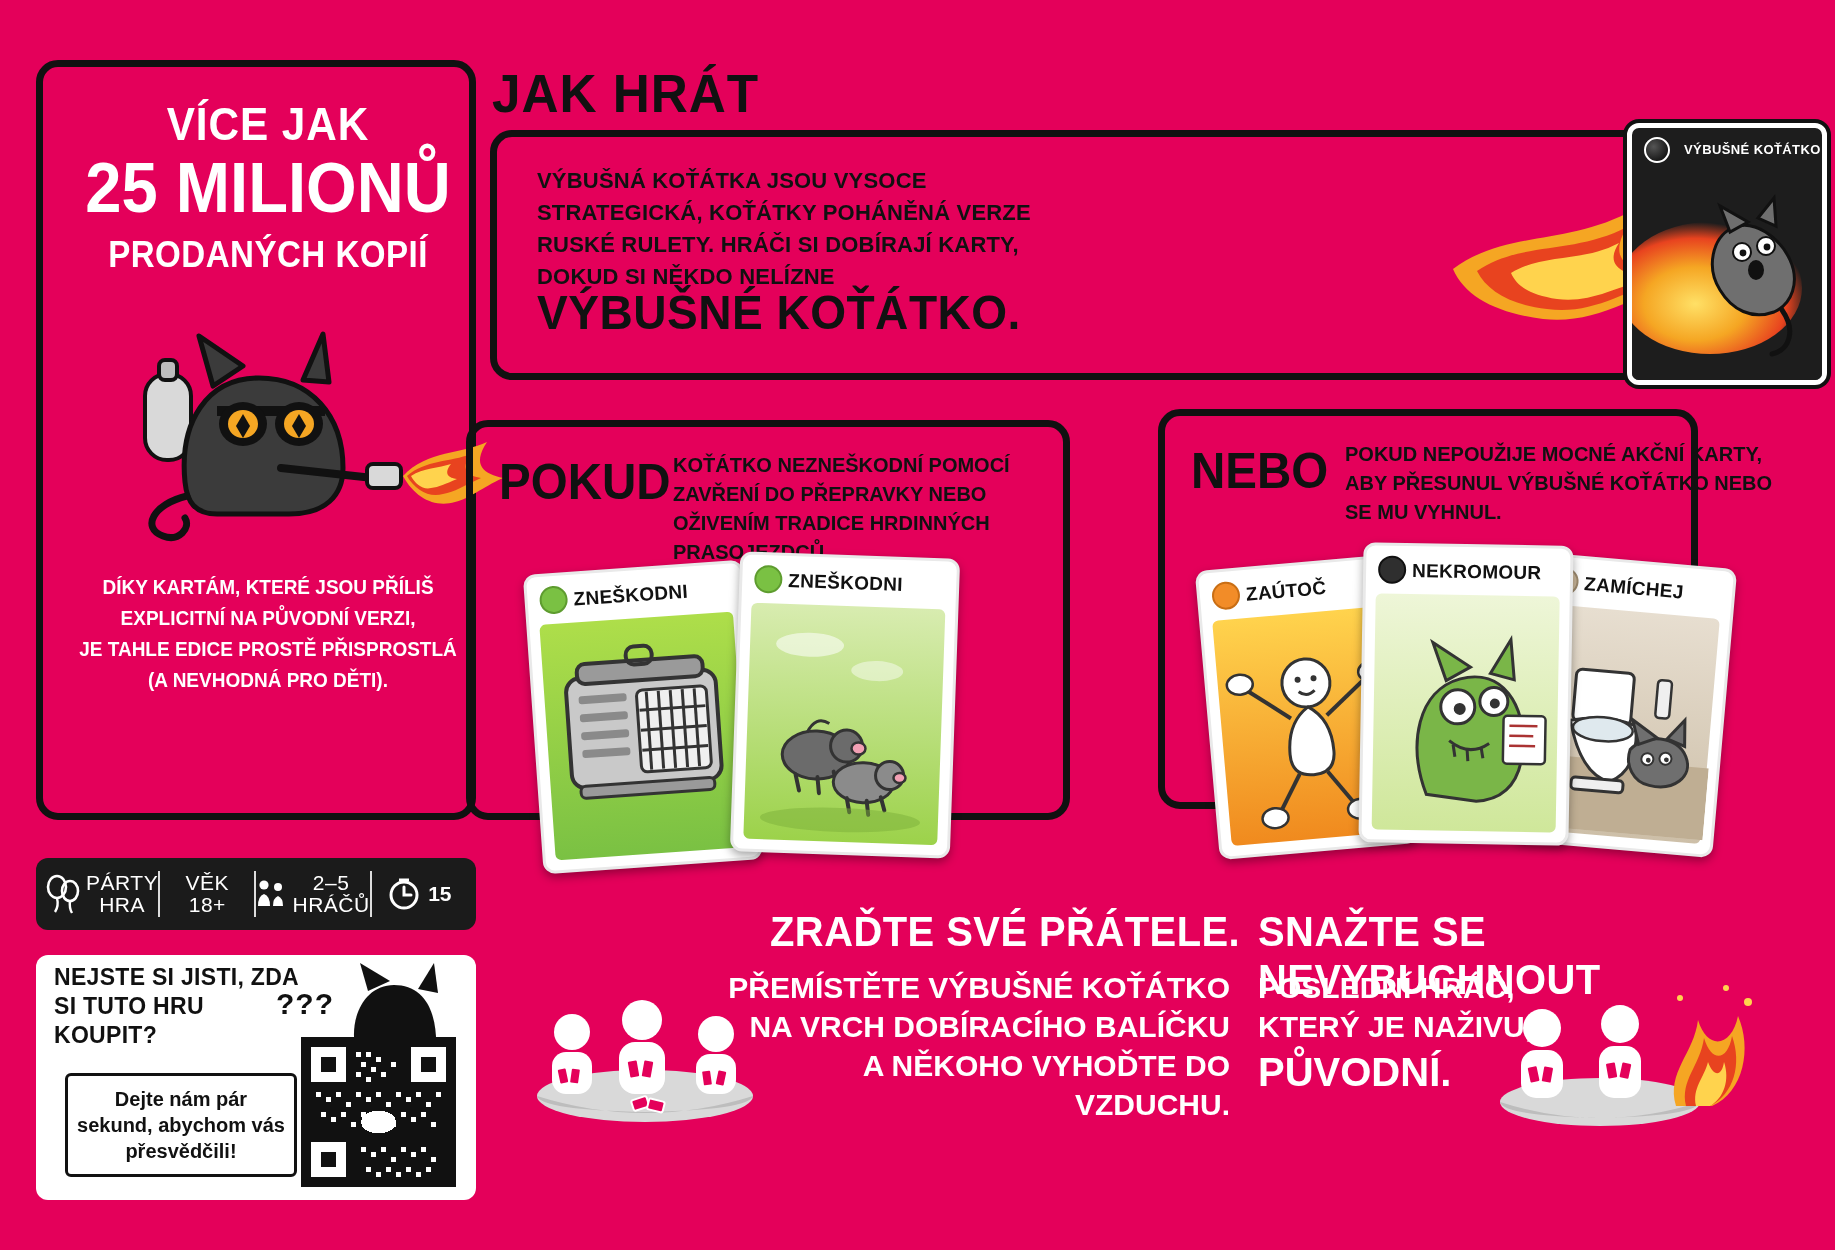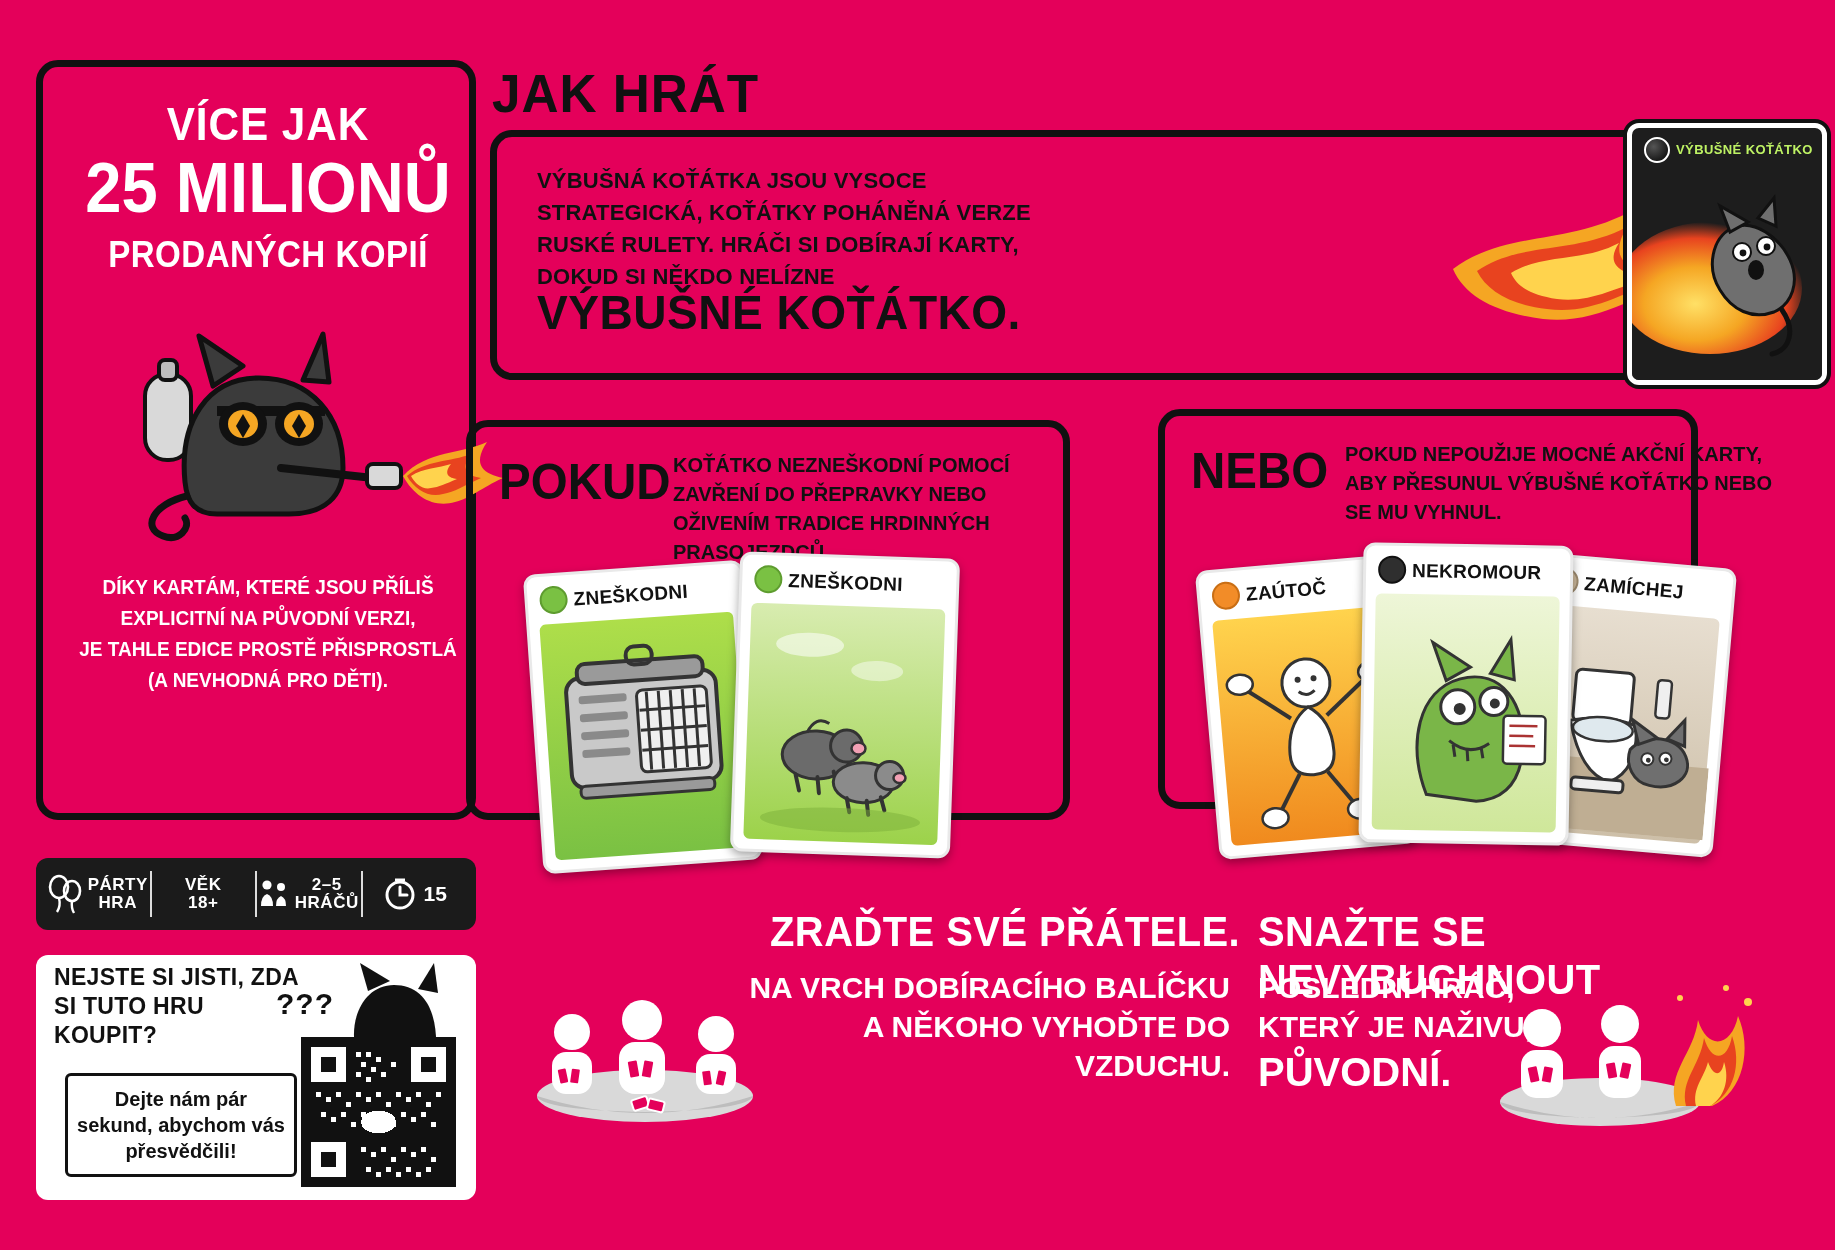--- a/index.html
+++ b/index.html
@@ -48,21 +48,21 @@
 
   
   #info-strip {
     position: absolute; left: 36px; top: 858px; width: 440px; height: 72px;
     background: #1b1b1b; border-radius: 12px; display: flex; align-items: center;
     color: #fff; padding: 0 10px;
   }
   .info-cell { display: flex; align-items: center; justify-content: center; flex: 1; height: 100%; gap: 6px; }
   .info-div { width: 2px; height: 46px; background: #fff; opacity: .85; }
   .info-two { display: flex; flex-direction: column; align-items: center; line-height: 1.05; }
-  .info-two span { font-size: 17px; font-weight: bold; letter-spacing: .5px; }
+  .info-two span { font-size: 21px; font-weight: normal; letter-spacing: .5px; }
   .info-big { font-size: 21px; font-weight: bold; }
   .info-small { font-size: 15px; font-weight: bold; }
 
   
   #qr-box {
     position: absolute; left: 36px; top: 955px; width: 440px; height: 245px;
     background: #fff; border-radius: 12px; overflow: hidden;
   }
   .qr-q {
     position: absolute; left: 18px; top: 8px; width: 250px;
@@ -101,21 +101,21 @@
     font-size: 24px; font-weight: bold; color: #111; line-height: 1.5;
   }
   .how-right .em { font-size: 31px; }
 
   
   #ek-card {
     position: absolute; left: 1130px; top: -14px; width: 200px; height: 262px;
     background: #1d1d1d; border: 5px solid #fff; border-radius: 12px;
     box-shadow: 0 0 0 4px #111; overflow: hidden;
   }
-  #ek-card .ek-title { color: #bef264; font-size: 13px; font-weight: bold; letter-spacing: .4px; position:absolute; left:44px; top:14px;}
+  #ek-card .ek-title { color: #ffffff; font-size: 13px; font-weight: bold; letter-spacing: .4px; position:absolute; left:52px; top:14px;}
   #ek-card .ek-badge { position: absolute; left: 12px; top: 9px; width: 26px; height: 26px; border-radius: 50%; background: radial-gradient(circle at 35% 35%, #555, #000); border: 2px solid #fff;}
 
   
   #pokud-panel { left: 466px; top: 420px; width: 604px; height: 400px; }
   .tag-word {
     position: absolute; font-size: 50px; font-weight: bold; color: #111;
     transform: scaleX(0.95); transform-origin: left center;
   }
   .tag-body {
     position: absolute; font-size: 20px; font-weight: bold; color: #111; line-height: 1.45;
@@ -534,20 +534,21 @@
         <rect x="182" y="90" width="10" height="16" rx="2" transform="rotate(-8 187 98)"></rect>
         <rect x="196" y="90" width="10" height="16" rx="2" transform="rotate(12 201 98)"></rect>
         <rect x="112" y="118" width="16" height="11" rx="2" transform="rotate(-18 120 123)"></rect>
         <rect x="128" y="120" width="16" height="11" rx="2" transform="rotate(14 136 125)"></rect>
       </g>
     </svg>
   </span>
 
   <div class="slogan-head" style="left:770px; top:908px;">ZRAĎTE SVÉ PŘÁTELE.</div>
   <div class="slogan-body rt" style="left:700px; top:968px; width:530px;">
+    <div>PŘEMÍSTĚTE VÝBUŠNÉ KOŤÁTKO</div>
     <div>NA VRCH DOBÍRACÍHO BALÍČKU</div>
     <div>A NĚKOHO VYHOĎTE DO VZDUCHU.</div>
   </div>
 
   <div class="slogan-head" style="left:1258px; top:908px;">SNAŽTE SE NEVYBUCHNOUT</div>
   <div class="slogan-body" style="left:1258px; top:968px; width:470px;">
     <div>POSLEDNÍ HRÁČ,</div>
     <div>KTERÝ JE NAŽIVU,</div>
     <div style="font-size:40px;">PŮVODNÍ.</div>
   </div>

